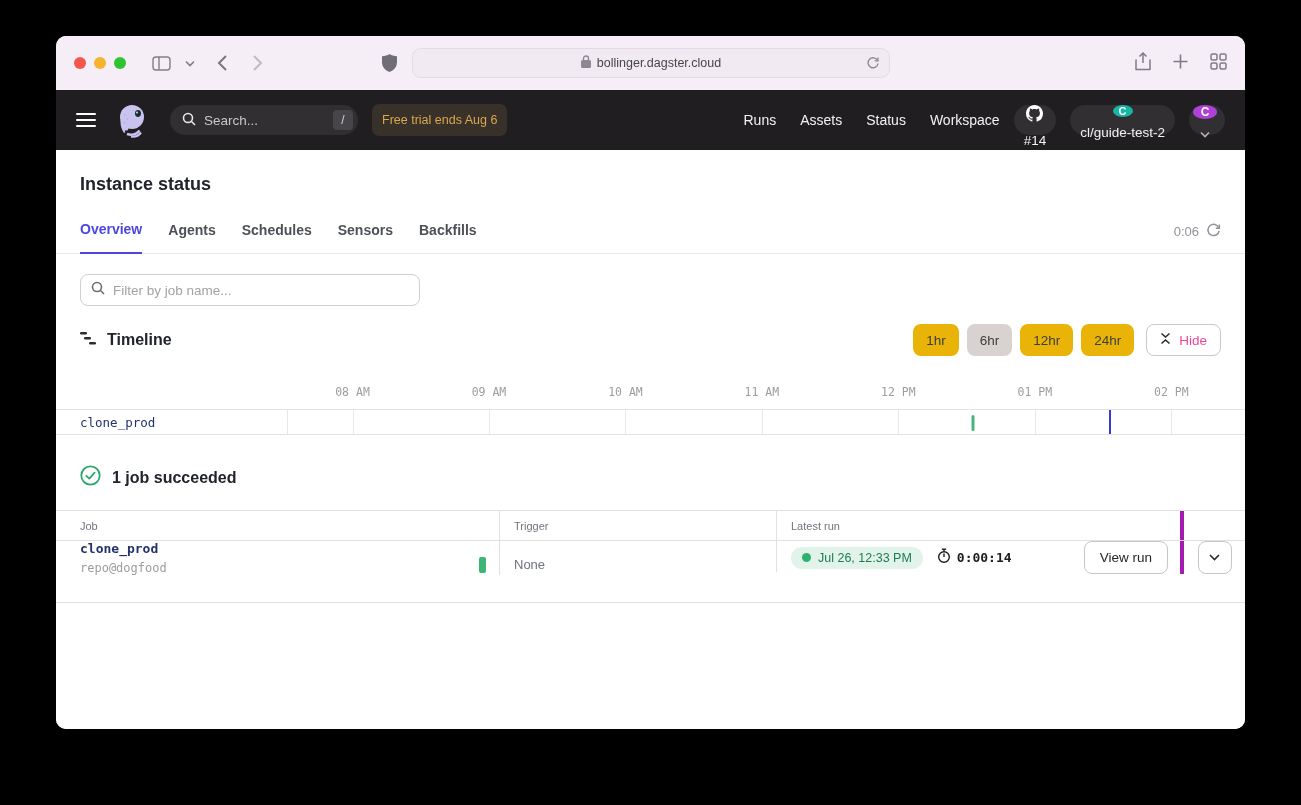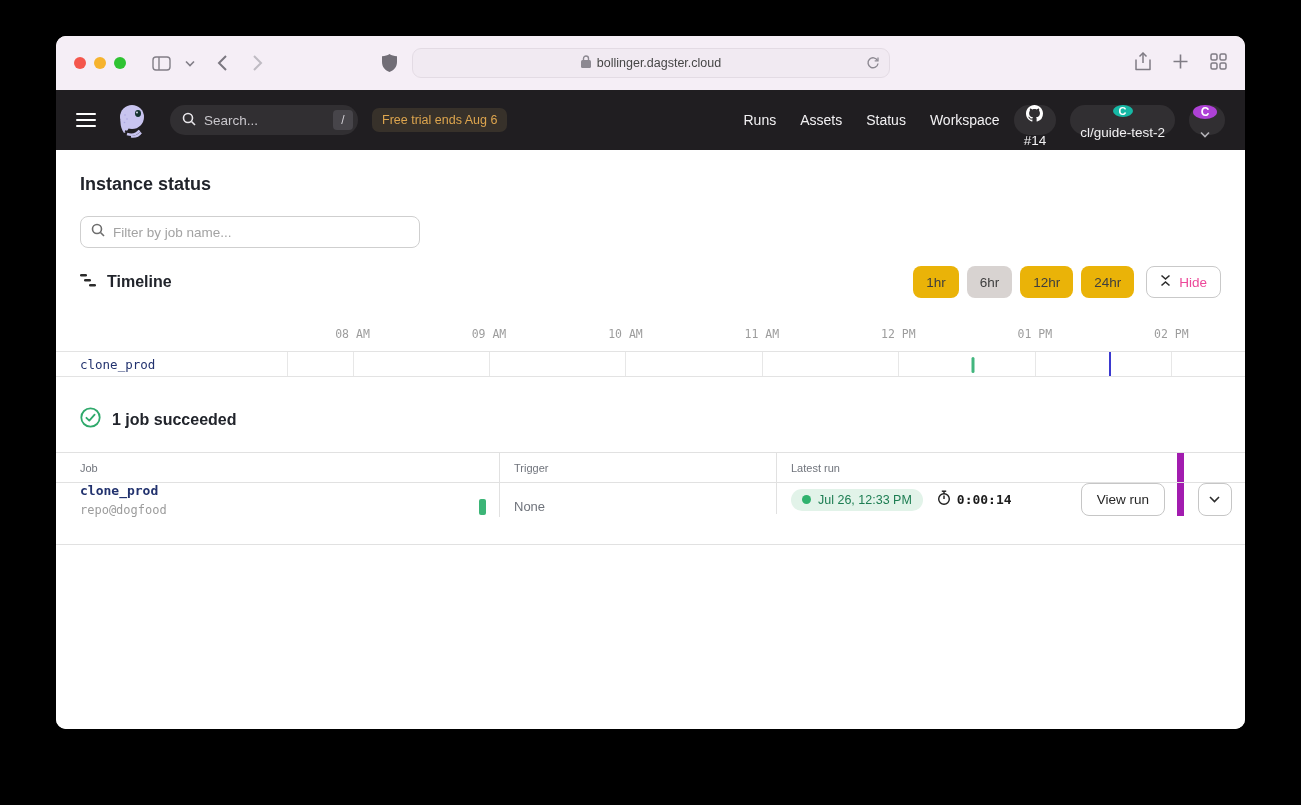--- a/index.html
+++ b/index.html
@@ -24,21 +24,21 @@
   
   .app-header { height:60px; background:#201e21; display:flex; align-items:center; padding:0 20px; gap:14px; }
   .hamburger { width:20px; display:flex; flex-direction:column; gap:4px; cursor:pointer; background:none; border:none; }
   .hamburger span { height:2px; background:#fff; border-radius:1px; }
   .logo { width:36px; height:36px; margin-left:4px; }
   .search-pill { width:188px; height:30px; border-radius:15px; background:#312f32; display:flex; align-items:center;
                  padding:0 5px 0 12px; gap:8px; margin-left:6px; cursor:pointer; border:none; }
   .search-pill .txt { color:#c9c7cc; font-size:13.5px; }
   .kbd { margin-left:auto; width:20px; height:20px; border-radius:4px; background:#47454a; color:#d2d0d5;
          font-size:12px; display:flex; align-items:center; justify-content:center; }
-  .trial-badge { height:24px; padding:0 10px; border-radius:7px; background:#37312a; color:#dda54e;
+  .trial-badge { height:32px; padding:0 10px; border-radius:7px; background:#37312a; color:#dda54e;
                  font-size:12.5px; display:flex; align-items:center; white-space:nowrap; }
   .top-nav { margin-left:auto; display:flex; gap:24px; }
   .top-nav a { color:#f2f1f3; font-size:14px; font-weight:500; text-decoration:none; white-space:nowrap; }
   .dark-pill { height:30px; border-radius:15px; background:#312f32; display:flex; align-items:center;
                gap:8px; padding:0 10px; color:#f1f0f2; font-size:13.5px; cursor:pointer; border:none; white-space:nowrap;flex-direction:column; }
   .circle-initial { width:20px; height:20px; border-radius:50%; color:#fff; font-size:11px; font-weight:700;
                     display:flex; align-items:center; justify-content:center; }
   .avatar-circle { width:24px; height:24px; border-radius:50%; color:#fff; font-size:12px; font-weight:700;
                    display:flex; align-items:center; justify-content:center; }
   .chev { color:#b3b1b6; }
@@ -81,21 +81,21 @@
   .tl-run { position:absolute; top:5px; height:16px; width:3px; border-radius:1.5px; transform:translateX(-50%); }
   .tl-now { position:absolute; top:0; bottom:0; width:2px; transform:translateX(-50%); }
 
   .summary { display:flex; align-items:center; gap:11px; padding:30px 24px 20px; }
   .summary-text { font-size:16px; font-weight:700; color:#21242b; }
 
   .jobs-table { border-top:1px solid #e1e1e1; font-size:13px; }
   .thead { display:flex; height:30px; align-items:center; border-bottom:1px solid #e1e1e1; color:#70747c; font-size:11px; }
   .cell-job { width:444px; border-right:1px solid #e1e1e1; padding-left:24px; height:100%; }
   .cell-trigger { width:277px; border-right:1px solid #e1e1e1; padding-left:14px; height:100%; }
-  .cell-latest { width:407px; border-right:7px solid #a21caf; padding-left:14px; height:100%; }
+  .cell-latest { width:407px; border-right:4px solid #a21caf; padding-left:14px; height:100%; }
   .cell-more { flex:1; height:100%; }
   .thead > div { display:flex; align-items:center; }
   .trow { display:flex; min-height:62px; border-bottom:1px solid #e1e1e1; }
   .trow .cell-job { display:flex; flex-direction:column; justify-content:center; gap:5px; position:relative; padding-right:26px; }
   .job-link { font-family:"DejaVu Sans Mono", monospace; font-size:13px; color:#22326e; text-decoration:none; font-weight:700; }
   .job-repo { font-family:"DejaVu Sans Mono", monospace; font-size:12px; color:#9c9c9c; }
   .job-tick { position:absolute; right:13px; top:16px; width:7px; height:16px; border-radius:2px; }
   .trow .cell-trigger { display:flex; align-items:flex-start; padding-top:16px; color:#6f737b; }
   .trow .cell-latest { display:flex; align-items:center; gap:14px; }
   .run-badge { height:22px; border-radius:11px; background:#e2f3e9; display:flex; align-items:center; gap:7px;
@@ -261,20 +261,36 @@
             <path d="M1 1.5 L5 5.5 L9 1.5"></path>
           </svg>
       </span>
     </button>
   </div>
 
   <div class="content">
 
     <h1 class="page-title">Instance status</h1>
 
+    <div class="tabs-row">
+      <button class="tab active">Overview</button>
+      <button class="tab">Agents</button>
+      <button class="tab">Schedules</button>
+      <button class="tab">Sensors</button>
+      <button class="tab">Backfills</button>
+      <div class="refresh-wrap">
+        <span>0:06</span>
+        <span>
+          <svg width="15" height="15" viewBox="0 0 15 15" fill="none" stroke="#8f9299" stroke-width="1.5">
+            <path d="M12.8 6 A5.6 5.6 0 1 0 13.1 8.8"></path>
+              <path d="M13.4 2.6 L13.4 6.2 L9.8 6.2" stroke-width="1.4"></path>
+          </svg>
+        </span>
+      </div>
+    </div>
 
     <div class="filter-row">
       <div class="filter-box">
         <span>
           <svg width="14" height="14" viewBox="0 0 14 14" fill="none" stroke="#6e6e6e" stroke-width="1.6">
             <circle cx="6" cy="6" r="4.5"></circle>
               <line x1="9.5" y1="9.5" x2="13" y2="13"></line>
           </svg>
         </span>
         <input type="text" placeholder="Filter by job name..." style="">

